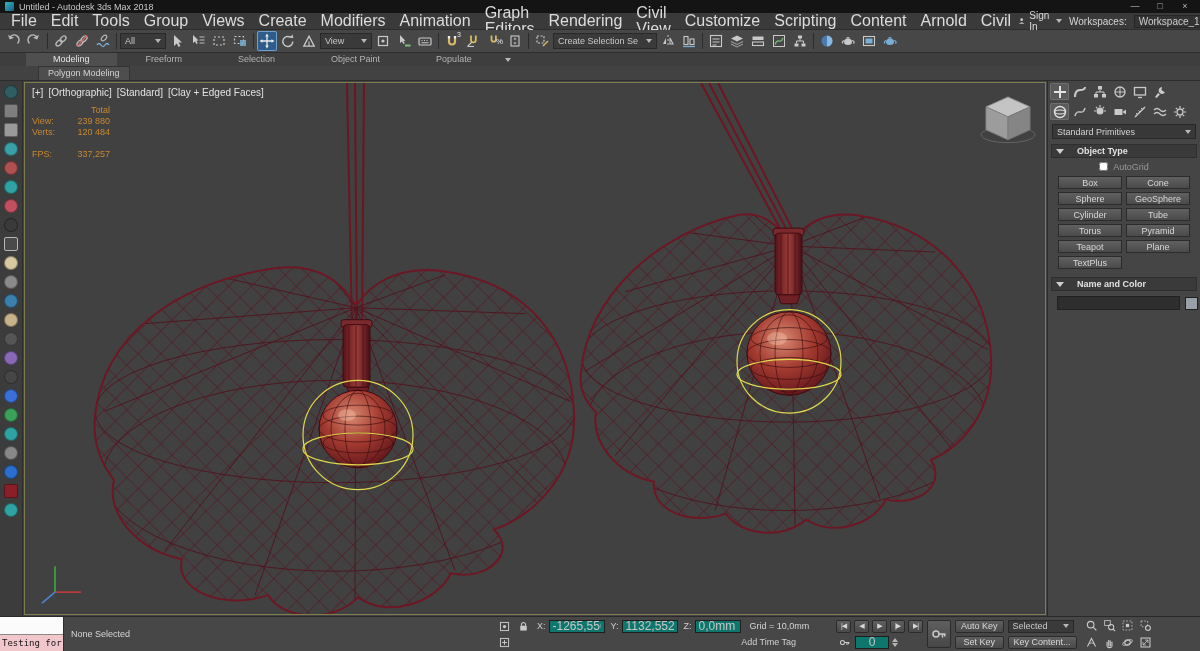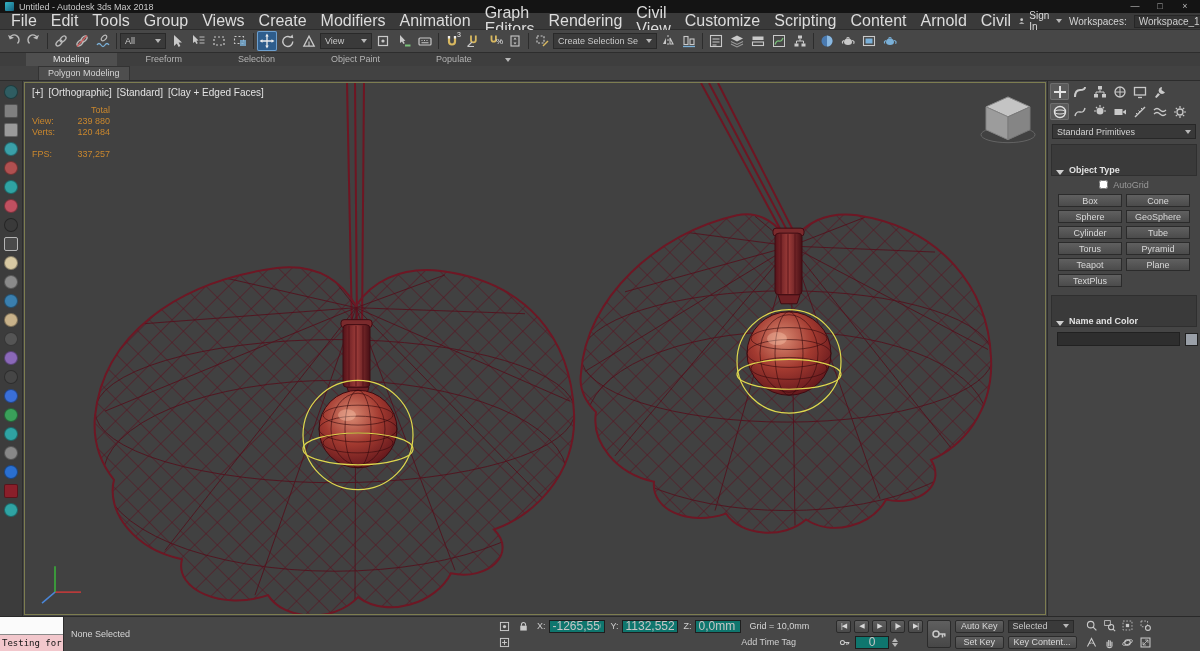--- a/index.html
+++ b/index.html
@@ -44,21 +44,21 @@
 .vp-stats{position:absolute;top:22px;left:7px;font-size:9px;color:#c9872e;line-height:11px}
 .stat-row{display:flex;height:11px}
 .sl{width:32px}
 .sv{width:46px;text-align:right}
 
 .cmd-panel{width:153px;background:#454545;border-left:1px solid #2b2b2b;display:flex;flex-direction:column;font-size:9px}
 .cp-icons{display:flex;align-items:center;gap:1px;padding:2px 2px 1px}
 .cp-icons .i{width:19px;height:17px}
 .cp-icons .i.on{background:#5a5a5a;box-shadow:inset 0 0 0 1px #6e6e6e}
 .cp-dd{margin:3px 4px 2px;height:15px;background:#383838;border:1px solid #272727;display:flex;align-items:center;justify-content:space-between;padding:0 4px;color:#d2d2d2}
-.rollout{margin:3px 3px 0;background:#3a3a3a;border:1px solid #2f2f2f;height:32px;display:flex;align-items:flex-end;gap:5px;padding:0 4px;color:#e2e2e2;font-weight:bold}
+.rollout{margin:3px 3px 0;background:#3a3a3a;border:1px solid #2f2f2f;height:14px;display:flex;align-items:center;gap:13px;padding:0 4px;color:#e2e2e2;font-weight:bold}
 .tri{width:0;height:0;border-left:4px solid transparent;border-right:4px solid transparent;border-top:5px solid #cfcfcf;flex:0 0 auto}
 .autogrid{display:flex;align-items:center;justify-content:center;gap:5px;height:17px;color:#999}
 .autogrid input{width:9px;height:9px}
 .obj-grid{display:grid;grid-template-columns:64px 64px;gap:3px 4px;justify-content:center;padding:1px 0 5px}
 .obj-btn{height:13px;background:linear-gradient(#606060,#4b4b4b);border:1px solid #2b2b2b;border-radius:0;color:#d8d8d8;font-size:9px;display:flex;align-items:center;justify-content:center}
 .nc-row{display:flex;gap:5px;padding:5px 9px;align-items:center}
 .name-input{flex:1;height:14px;background:#2e2e2e;border:1px solid #212121;color:#ddd;font-size:9px;padding:0 2px}
 .swatch{width:13px;height:13px;background:#9aa0a8;border:1px solid #202020;flex:0 0 auto}
 
 .statusbar{height:35px;background:#474747;border-top:1px solid #292929;display:flex;align-items:stretch;font-size:9px}

